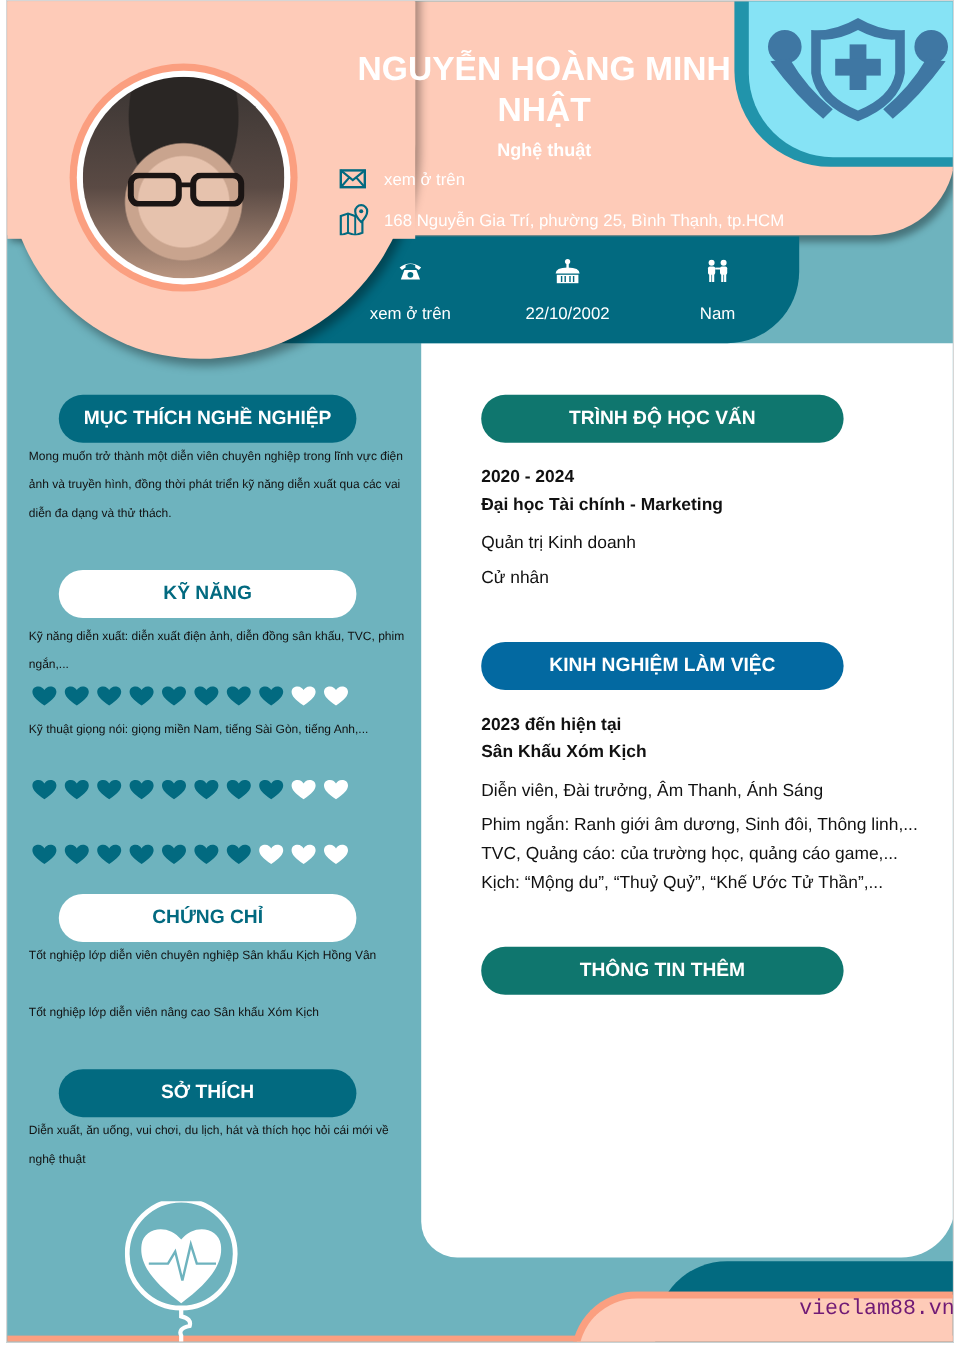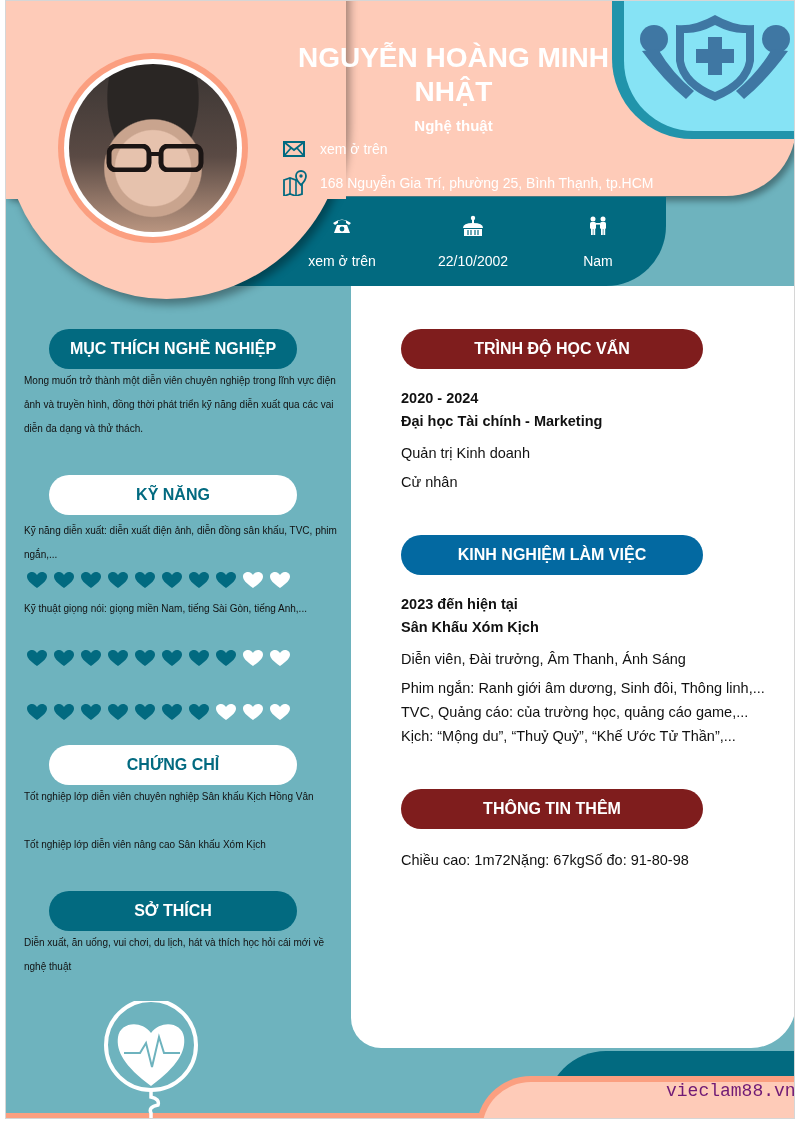--- a/index.html
+++ b/index.html
@@ -91,21 +91,21 @@
   }
 
   
   .pill {
     position: absolute; height: 40px; width: 248px; border-radius: 20px;
     font-weight: bold; font-size: 16px; display: flex; align-items: center; justify-content: center;
     z-index: 7;
   }
   .pill-dark { background: #026a80; color: #ffffff; }
   .pill-white { background: #ffffff; color: #026a80; }
-  .pill-peach { background: #7f1d1d; color: #ffffff; width: 302px; }
+  .pill-peach { background: #0f766e; color: #ffffff; width: 302px; }
   .pill-teal { background: #0369a1; color: #ffffff; width: 302px; }
 
   .ltext { position: absolute; left: 18px; width: 320px; font-size: 10px; line-height: 24px; color: #111; z-index: 7; }
   .rtext { position: absolute; left: 395px; width: 390px; font-size: 14.5px; color: #111; z-index: 7; }
   .rtext.bold { font-weight: bold; }
 
   .hearts { position: absolute; left: 20px; display: flex; gap: 5px; z-index: 7; }
   .heart { width: 22px; height: 18px; }
 
   
@@ -349,21 +349,20 @@
 
   <div class="pill pill-teal" style="left:395px; top:534px;">KINH NGHIỆM LÀM VIỆC</div>
   <div class="rtext bold" style="top:595px;">2023 đến hiện tại</div>
   <div class="rtext bold" style="top:618px;">Sân Khấu Xóm Kịch</div>
   <div class="rtext" style="top:650px;">Diễn viên, Đài trưởng, Âm Thanh, Ánh Sáng</div>
   <div class="rtext" style="top:679px;">Phim ngắn: Ranh giới âm dương, Sinh đôi, Thông linh,...</div>
   <div class="rtext" style="top:703px;">TVC, Quảng cáo: của trường học, quảng cáo game,...</div>
   <div class="rtext" style="top:727px;">Kịch: “Mộng du”, “Thuỷ Quỷ”, “Khế Ước Tử Thần”,...</div>
 
   <div class="pill pill-peach" style="left:395px; top:788px;">THÔNG TIN THÊM</div>
-  <div class="rtext" style="top:851px;">Chiều cao: 1m72Nặng: 67kgSố đo: 91-80-98</div>
 
   <div class="heart-badge">
     <svg width="100" height="120" viewBox="0 0 100 120">
       <circle cx="47" cy="44" r="45" fill="none" stroke="#fff" stroke-width="4"></circle>
       <path d="M47 85 C20 65 12 50 14 36 C16 22 36 18 47 32 C58 18 78 22 80 36 C82 50 74 65 47 85 Z" fill="#fff"></path>
       <polyline points="20,52 36,52 42,42 48,66 55,36 60,52 76,52" fill="none" stroke="#6eb3be" stroke-width="2"></polyline>
       <path d="M47 89 L47 96 Q56 98 54 104 Q44 106 47 112 L47 120" fill="none" stroke="#fff" stroke-width="3.5"></path>
     </svg>
   </div>
 

